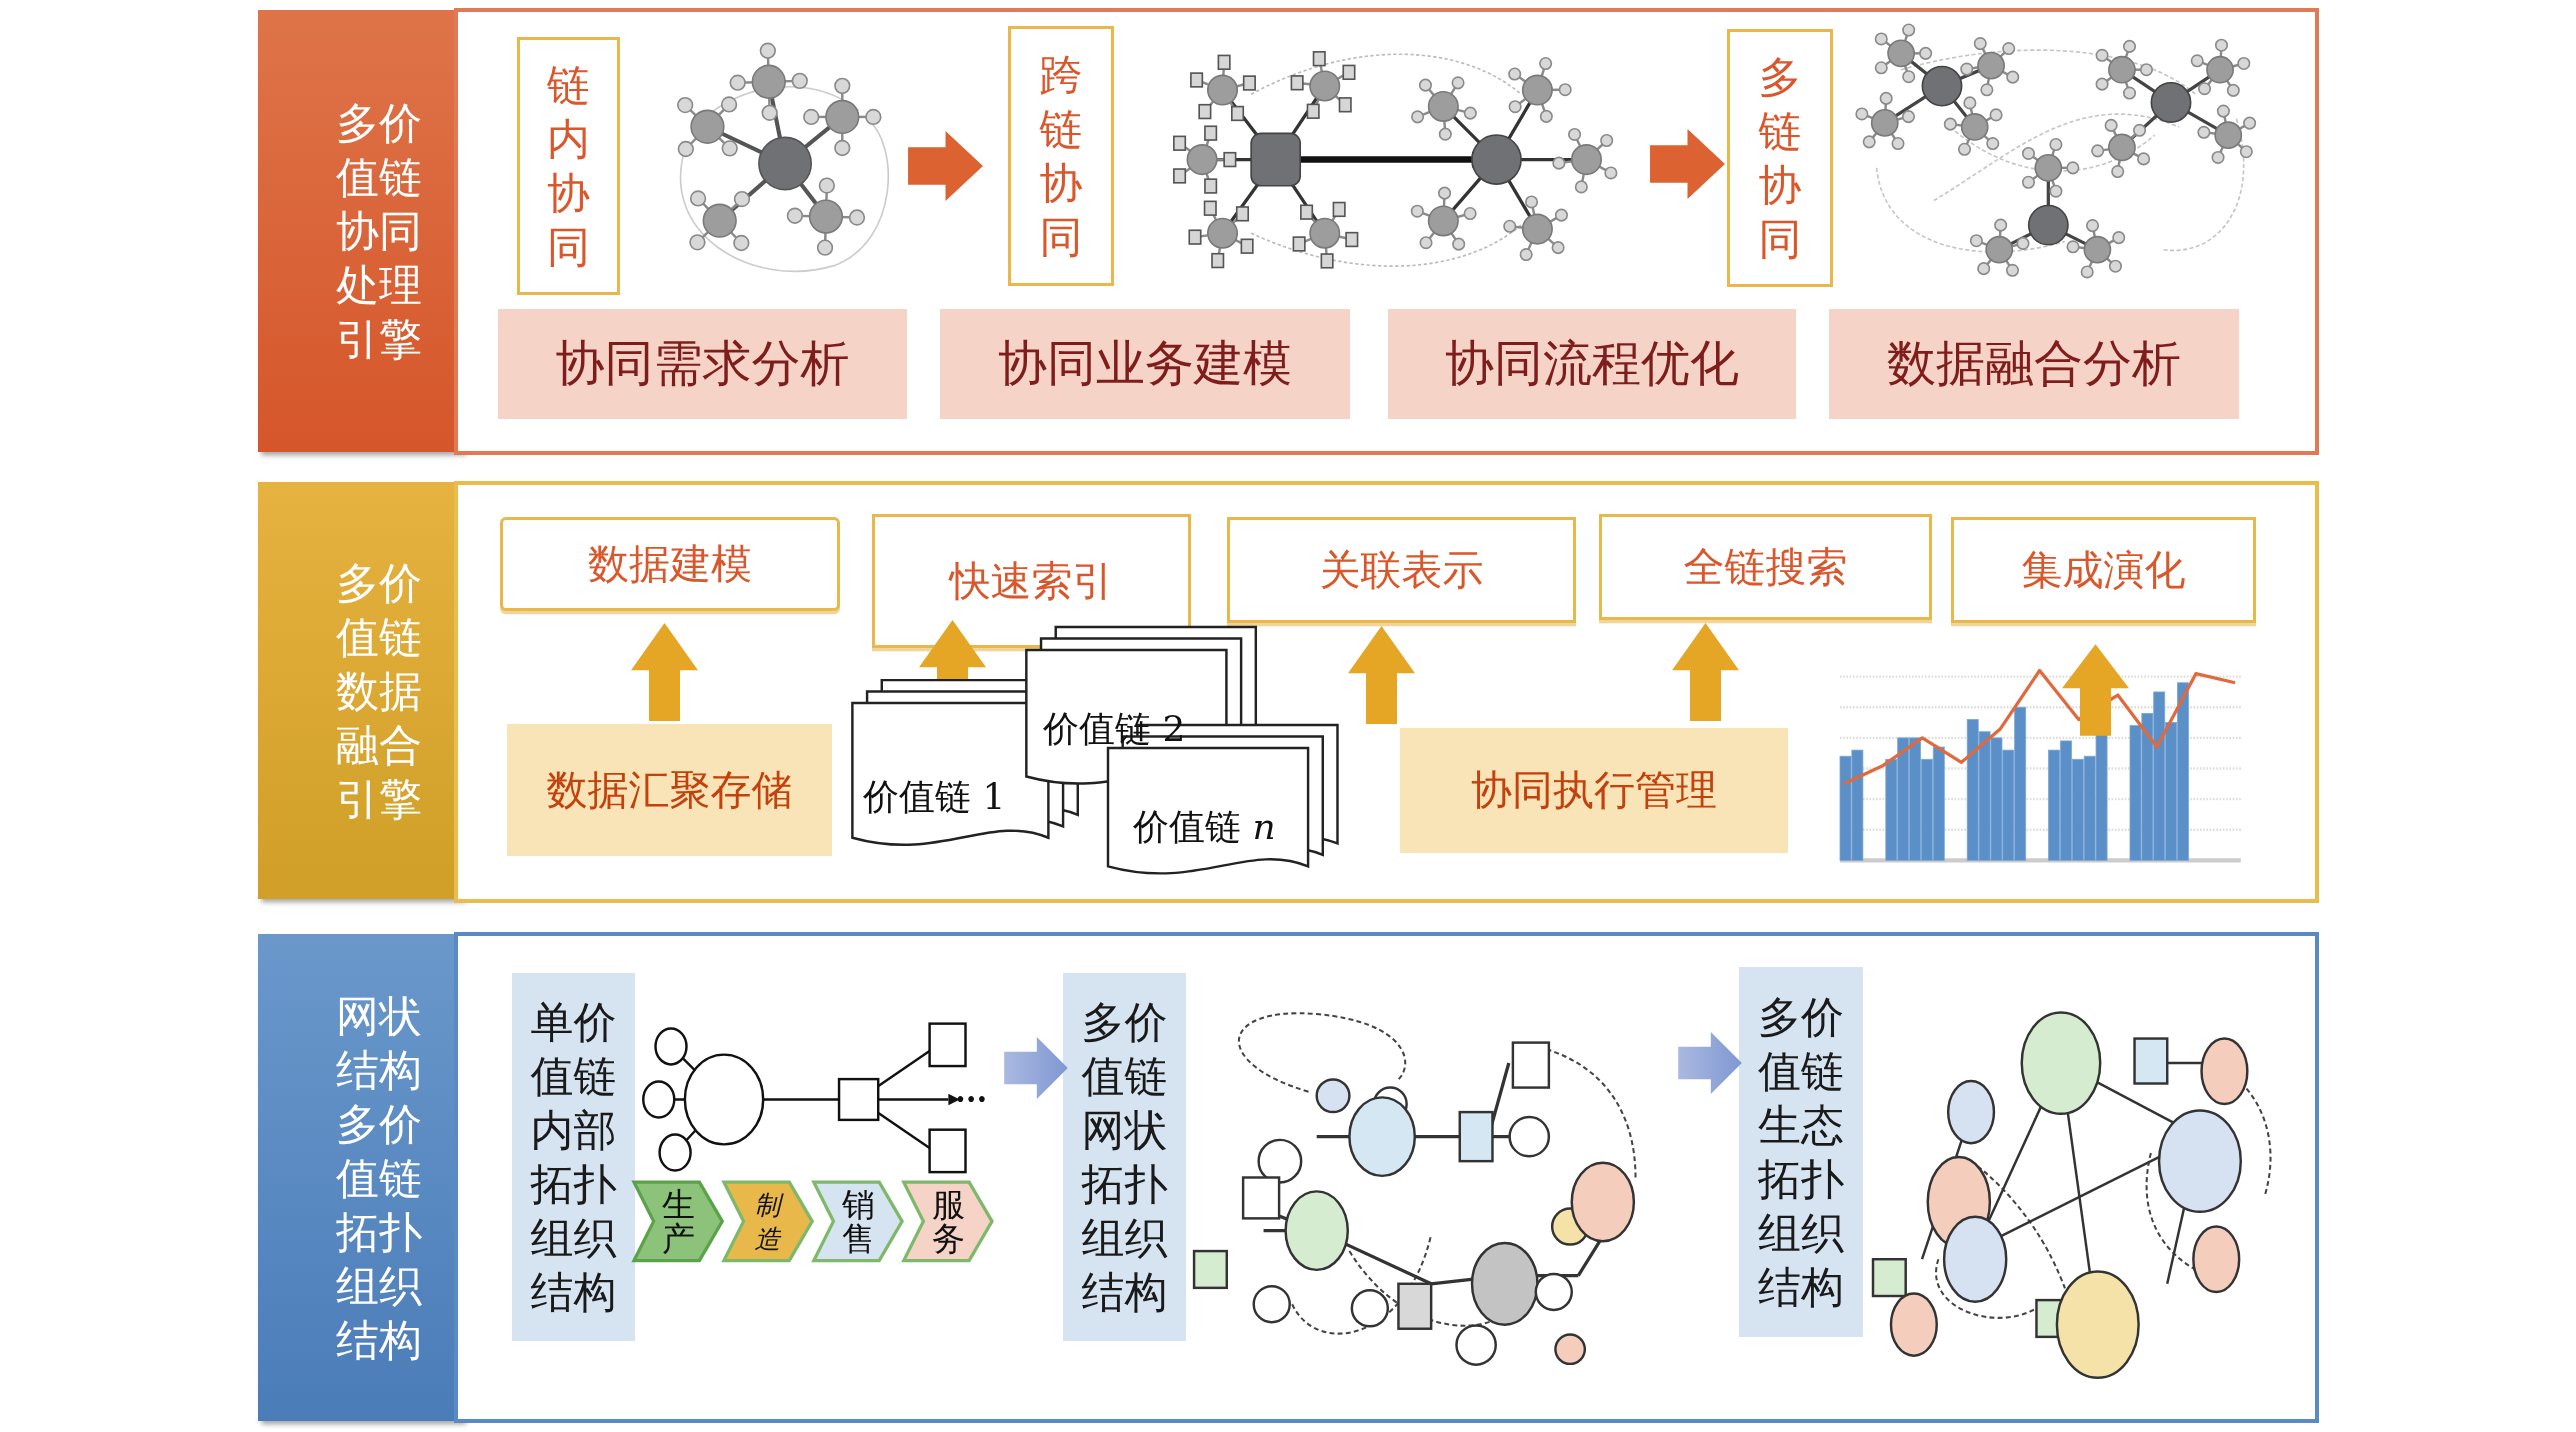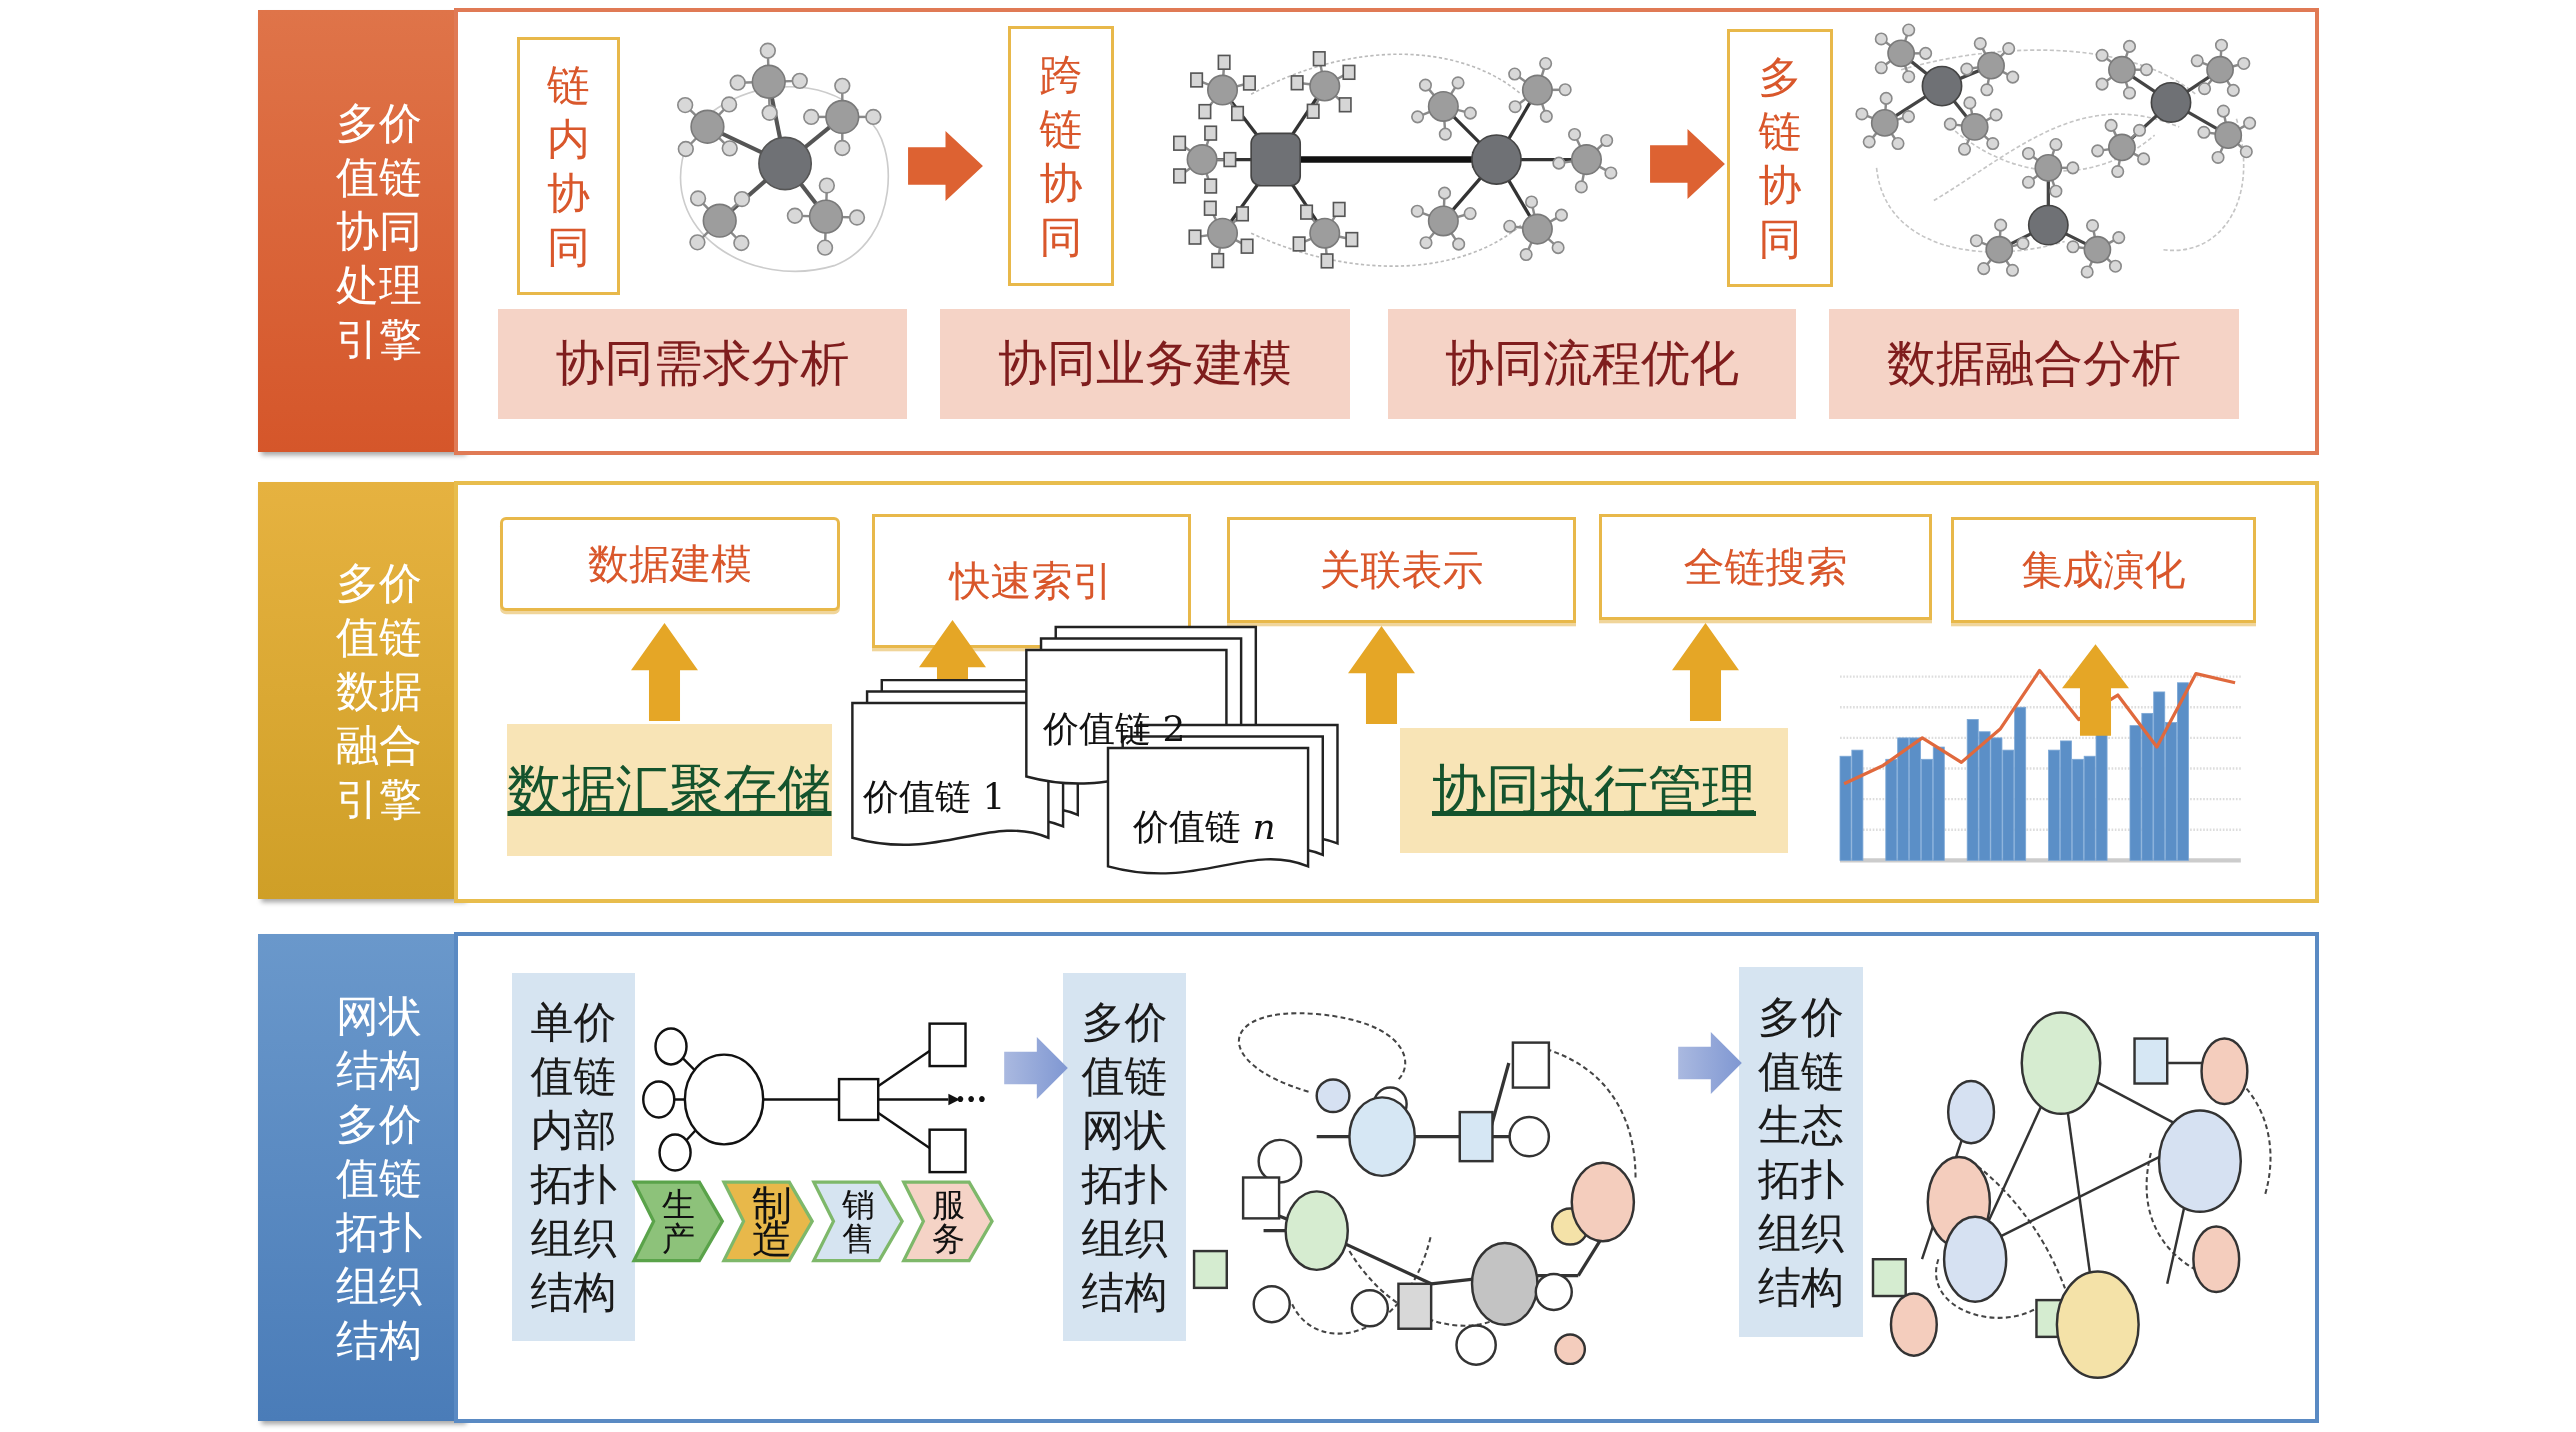--- a/index.html
+++ b/index.html
@@ -14,21 +14,21 @@
   .panel { position:absolute; left:454px; width:1865px; box-sizing:border-box; background:#fff; }
   .vbox { position:absolute; box-sizing:border-box; border:3.3px solid #e8b84a; background:#fff;
      display:flex; align-items:center; justify-content:center; }
   .vbox .vt { color:#d9572b; font-size:43px; line-height:54px; width:46px; text-align:center; word-break:break-all; }
   .pinkbox { position:absolute; background:#f5d3c6; display:flex; align-items:center; justify-content:center;
      color:#7f1d1d; font-size:49px; }
   .ybox { position:absolute; box-sizing:border-box; border:3.3px solid #e8b84a; background:#fff;
      box-shadow: 0 3.3px 0 #f0d59a;
      display:flex; align-items:center; justify-content:center; color:#d9572b; font-size:41px; }
   .beige { position:absolute; background:#f8e4b6; display:flex; align-items:center; justify-content:center;
-     color:#14532d; font-size:54px;text-decoration:underline; }
+     color:#c2410c; font-size:41px; }
   .bluecol { position:absolute; background:#d6e4f1; display:flex; align-items:center; justify-content:center; }
   .bluecol .vt { color:#1a1a1a; font-size:43px; line-height:54px; width:90px; text-align:center; word-break:break-all; }
   svg { position:absolute; overflow:visible; }
 </style>
 </head>
 <body>
 
 <div class="layer-label" style="top:9.8px;height:442px;background:linear-gradient(#df7449,#d5562a);">
   <div class="txt">多价值链协同处理引擎</div>
 </div>
@@ -526,21 +526,21 @@
   </svg>
 <div class="abs" style="left:955px;top:1081px;font-size:31px;font-weight:bold;color:#111;">···</div>
 
 <svg id="chev" style="left:634px;top:1182px;" width="376" height="82" viewBox="0 0 460 100">
     <polygon points="0,0 80,0 108,48 80,96 0,96 24,48" fill="#8dc27a" stroke="#5aa34a" stroke-width="4"></polygon>
     <polygon points="110,0 190,0 218,48 190,96 110,96 134,48" fill="#e8b84a" stroke="#7eb86a" stroke-width="4"></polygon>
     <polygon points="220,0 300,0 328,48 300,96 220,96 244,48" fill="#d6e4f1" stroke="#7eb86a" stroke-width="4"></polygon>
     <polygon points="330,0 410,0 438,48 410,96 330,96 354,48" fill="#f5d3c6" stroke="#7eb86a" stroke-width="4"></polygon>
   </svg>
 <div class="abs" style="left:654px;top:1188px;width:49px;font-size:33px;line-height:34px;color:#111;text-align:center;word-break:break-all;">生产</div>
-<div class="abs" style="left:743px;top:1188px;width:49px;font-size:40px;line-height:34px;color:#111;text-align:right;word-break:break-all;">制造</div>
+<div class="abs" style="left:743px;top:1188px;width:49px;font-size:26px;line-height:34px;color:#111;text-align:center;word-break:break-all;font-style:italic;">制造</div>
 <div class="abs" style="left:834px;top:1188px;width:49px;font-size:33px;line-height:34px;color:#111;text-align:center;word-break:break-all;">销售</div>
 <div class="abs" style="left:924px;top:1188px;width:49px;font-size:33px;line-height:34px;color:#111;text-align:center;word-break:break-all;">服务</div>
 
 <svg style="left:1004px;top:1037px;" width="64" height="62" viewBox="0 0 78 76">
   <defs>
       <linearGradient id="bg1" x1="0" x2="1">
         <stop offset="0" stop-color="#aab9e0"></stop>
         <stop offset="1" stop-color="#7f97d2"></stop>
       </linearGradient>
     </defs>

